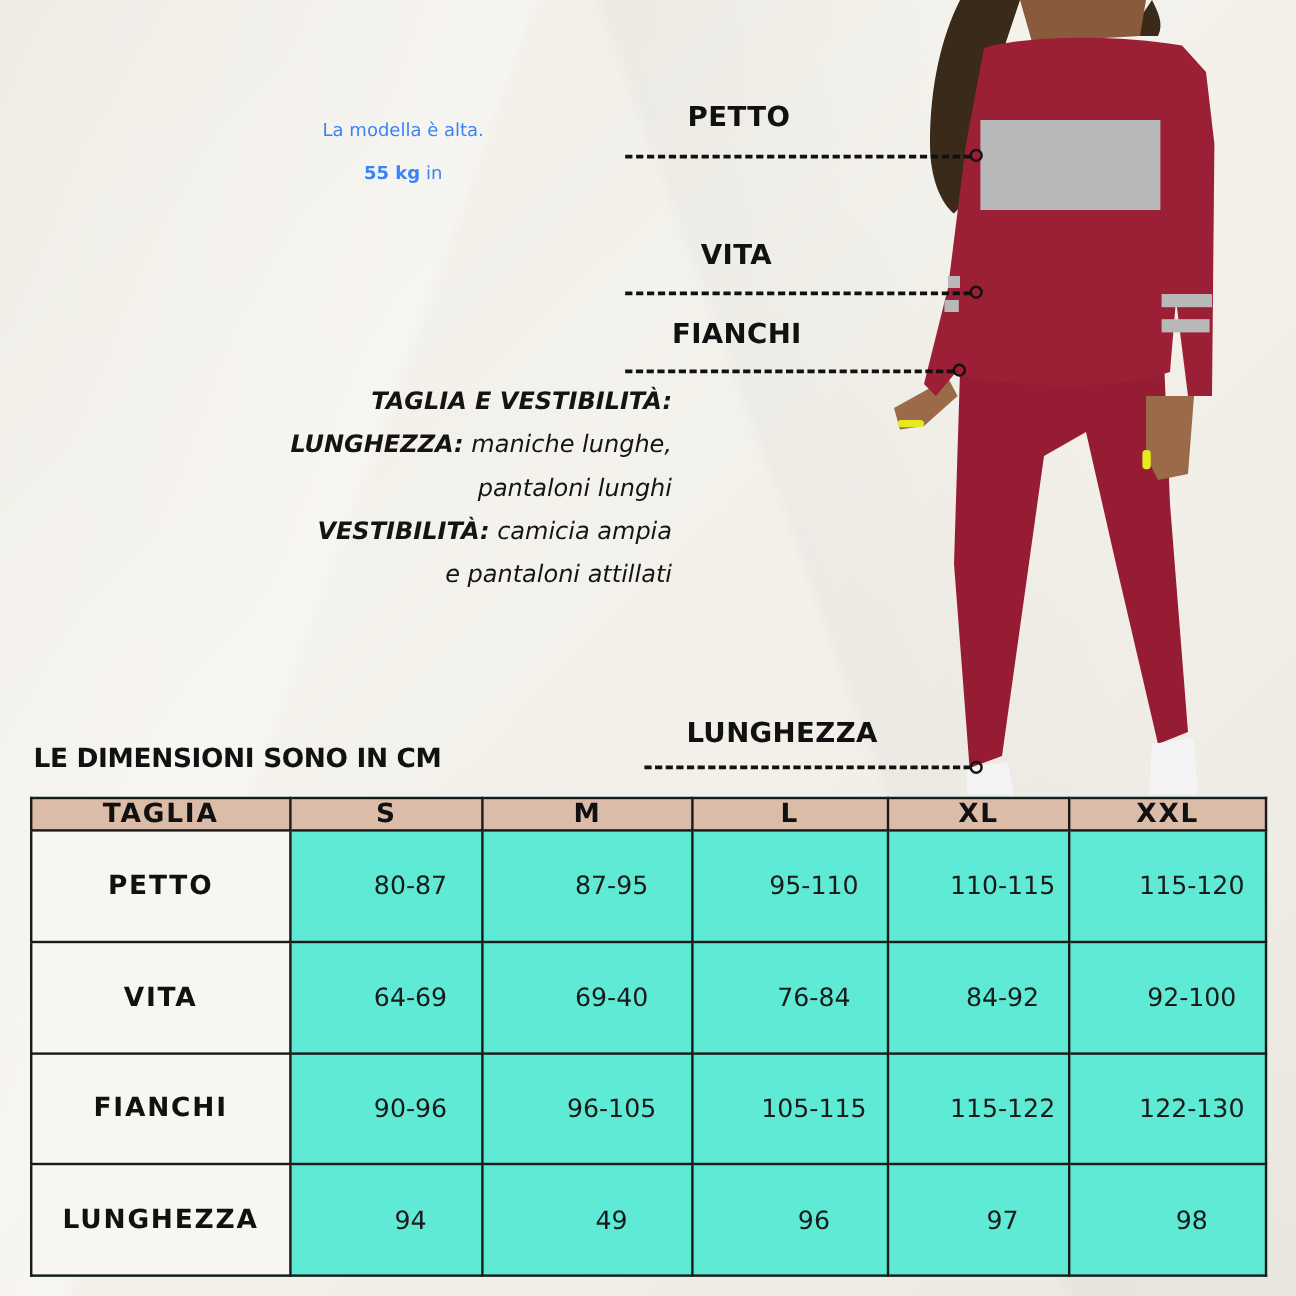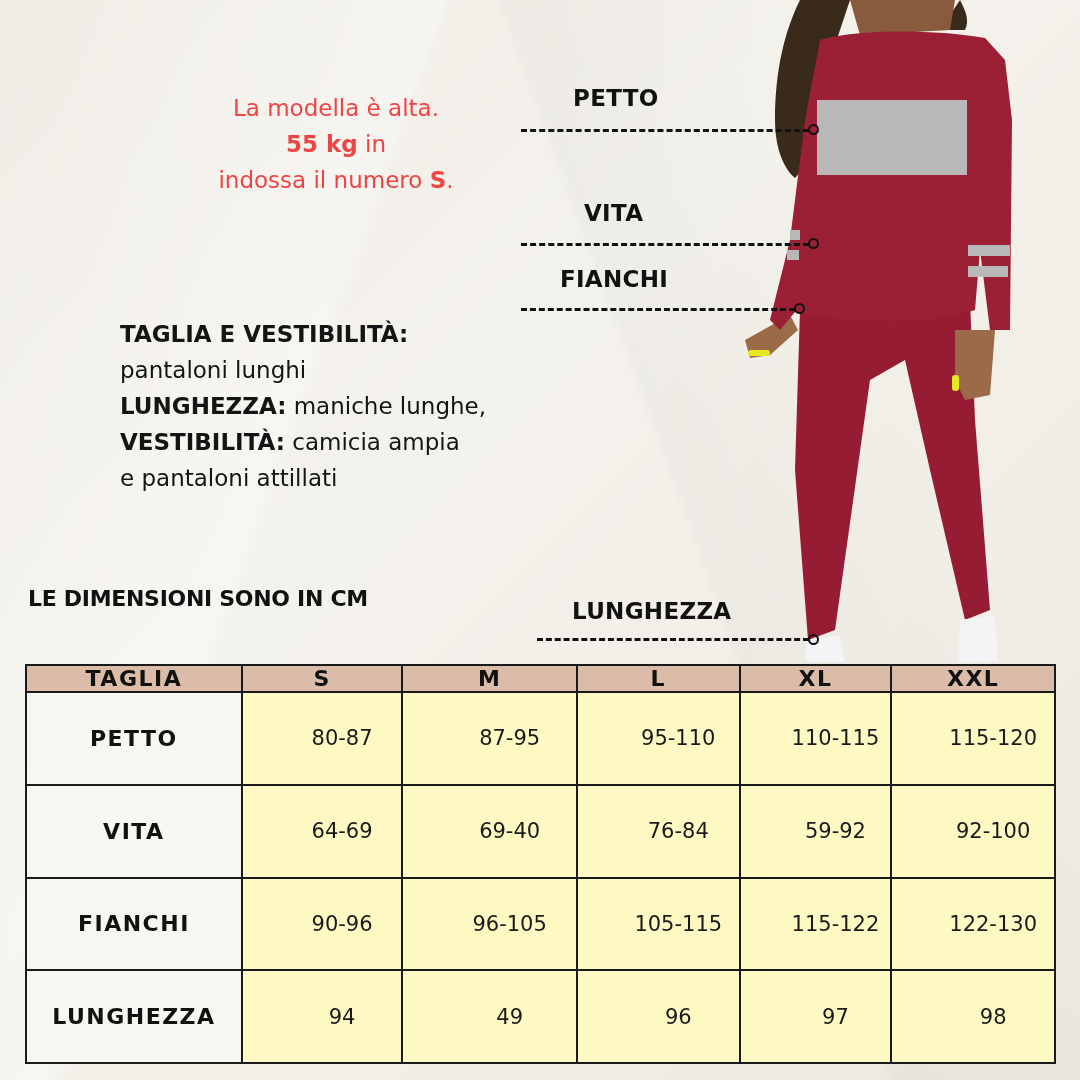--- a/index.html
+++ b/index.html
@@ -13,54 +13,54 @@
   .bg-facet {
     position: absolute; inset: 0; pointer-events: none;
     background:
       linear-gradient(110deg, rgba(255,255,255,0) 0%, rgba(255,255,255,0.35) 30%, rgba(255,255,255,0) 31%),
       linear-gradient(70deg, rgba(0,0,0,0) 60%, rgba(0,0,0,0.025) 61%, rgba(0,0,0,0) 80%);
   }
 
   
   .model-info {
     position: absolute; left: 196px; top: 90px; width: 280px;
-    text-align: center; font-size: 23px; line-height: 36px; color: #ef4444;
+    text-align: center; font-size: 15px; line-height: 36px; color: #3b82f6;
   }
   .model-info b { font-weight: 700; }
 
   .fit-info {
     position: absolute; left: 120px; top: 316px; width: 440px;
-    text-align: left; font-size: 23px; line-height: 36px; color: #141414;
+    text-align: right; font-size: 20px; line-height: 36px; color: #141414; font-style: italic;
   }
   .fit-info b { font-weight: 700; }
 
   
   .measure-label {
     position: absolute; font-weight: 700; font-size: 23px; color: #111; letter-spacing: 0.3px;
   }
   .measure-line {
     position: absolute; height: 0; border-top: 3px dashed #111;
   }
   .measure-dot {
     position: absolute; width: 11px; height: 11px; border: 2.5px solid #111; border-radius: 50%;
     background: transparent;
   }
 
   
   .figure { position: absolute; left: 735px; top: 0; width: 300px; height: 665px; }
 
   .dims-title {
-    position: absolute; left: 28px; top: 586px; font-weight: 700; font-size: 22px; color: #111;
+    position: absolute; left: 28px; top: 620px; font-weight: 700; font-size: 22px; color: #111;
     letter-spacing: -0.3px;
   }
 
   
   table.size-table {
     position: absolute; left: 25px; top: 664px; width: 1031px; height: 400px;
-    border-collapse: collapse; background: #fef9c3;
+    border-collapse: collapse; background: #5eead4;
   }
   table.size-table th, table.size-table td {
     border: 2px solid #1a1a1a; text-align: center; vertical-align: middle;
   }
   table.size-table thead th {
     background: #dbbca8; font-weight: 700; font-size: 22px; letter-spacing: 1.5px; color: #111;
   }
   table.size-table tbody th {
     font-weight: 700; font-size: 22px; letter-spacing: 1.5px; color: #111; background: #f8f6f0;
   }
@@ -69,27 +69,26 @@
   }
 </style>
 </head>
 <body>
 
 <div class="bg-facet"></div>
 
 <div class="model-info">
   <div>La modella è alta.</div>
   <div><b>55 kg</b><span> in</span></div>
-  <div><span>indossa il numero </span><b>S</b><span>.</span></div>
 </div>
 
 <div class="fit-info">
   <div><b>TAGLIA E VESTIBILITÀ:</b></div>
+  <div><b>LUNGHEZZA:</b><span> maniche lunghe,</span></div>
   <div>pantaloni lunghi</div>
-  <div><b>LUNGHEZZA:</b><span> maniche lunghe,</span></div>
   <div><b>VESTIBILITÀ:</b><span> camicia ampia</span></div>
   <div>e pantaloni attillati</div>
 </div>
 
 <svg class="figure" viewBox="735 0 300 665" width="300" height="665">
 
   <path d="M800 0 C785 30 775 70 775 120 C775 150 785 170 795 178 L820 150 L830 60 L850 0 Z" fill="#3a2a1a"></path>
   <path d="M960 0 C965 10 970 20 965 30 L940 30 Z" fill="#3a2a1a"></path>
 
   <path d="M850 0 L955 0 L950 30 L860 35 Z" fill="#8a5a3c"></path>
@@ -160,21 +159,21 @@
       <td>87-95</td>
       <td>95-110</td>
       <td>110-115</td>
       <td>115-120</td>
     </tr>
     <tr>
       <th>VITA</th>
       <td>64-69</td>
       <td>69-40</td>
       <td>76-84</td>
-      <td>59-92</td>
+      <td>84-92</td>
       <td>92-100</td>
     </tr>
     <tr>
       <th>FIANCHI</th>
       <td>90-96</td>
       <td>96-105</td>
       <td>105-115</td>
       <td>115-122</td>
       <td>122-130</td>
     </tr>

